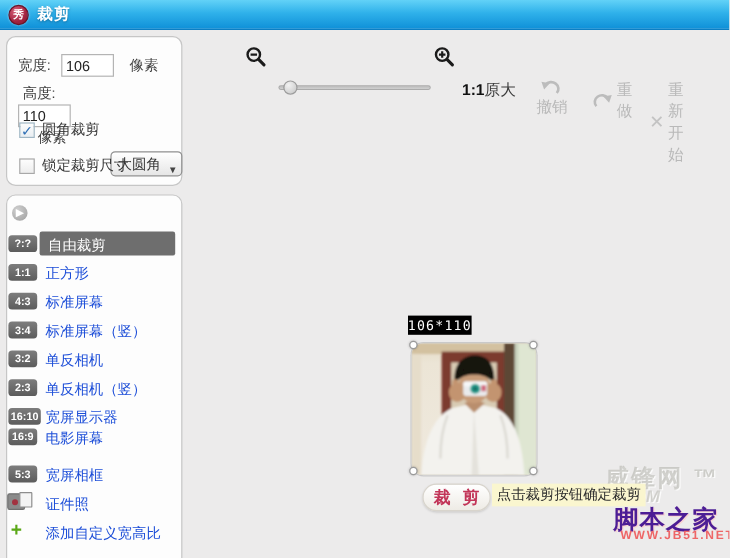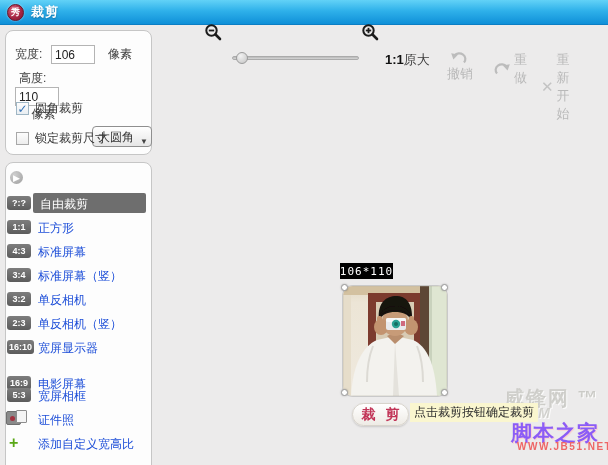--- a/index.html
+++ b/index.html
@@ -49,21 +49,21 @@
   .rlabel { position:absolute; left:38px; top:3px; font-size:12px; color:#1d4ed8; white-space:nowrap; }
   .ritem.sel .rlabel { left:40px; color:#fff; }
   .selbg { position:absolute; left:33px; top:0px; width:113px; height:20px; background:#6e6e6e; border-radius:2px; }
   .plus { position:absolute; left:9px; top:1px; color:#5aa817; font-size:16px; font-weight:bold; }
   .idicon { position:absolute; left:6px; top:1px; width:22px; height:17px; }
   .idicon .back { position:absolute; left:0; top:1px; width:15px; height:14px; background:#8a8a8a; border-radius:2px; border:1px solid #6f6f6f; }
   .idicon .head { position:absolute; left:4px; top:6px; width:5px; height:5px; border-radius:50%; background:#a23240; }
   .idicon .front { position:absolute; left:10px; top:0px; width:11px; height:13px; background:#f4f4f4; border:1px solid #8d8d8d; border-radius:1px; }
 
   
-  .toolbar { position:absolute; left:0; top:12px; width:516px; height:34px; }
+  .toolbar { position:absolute; left:0; top:27px; width:516px; height:34px; }
   .zoomicon { position:absolute; top:11px; width:18px; height:18px; cursor:pointer; }
   .slider { position:absolute; left:232px; top:44px; width:127px; height:4px;
      background:linear-gradient(#b9b9b9,#d6d6d6); border-radius:2px; border:1px solid #ababab; }
   .slider .shandle { position:absolute; left:3px; top:-5px; width:12px; height:12px; border-radius:50%;
      background:radial-gradient(circle at 35% 30%, #f2f2f2, #c4c4c4); border:1px solid #9c9c9c; cursor:pointer; }
   .zoom11 { position:absolute; left:385px; top:39px; font-size:13px; color:#3c3c3c; cursor:pointer; }
   .zoom11 b { color:#111; font-weight:bold; }
   .tbtn { position:absolute; top:39px; display:flex; align-items:center; color:#b9b9b9; font-size:13px; cursor:default; }
   .tbtn .ic { margin-right:3px; display:flex; }
   .tbtn .x { font-size:15px; font-weight:bold; margin-right:3px; color:#c3c3c3; }
@@ -83,21 +83,21 @@
      color:#c23558; font-size:14px; font-weight:bold; display:flex; align-items:center; justify-content:center;
      letter-spacing:3px; cursor:pointer; padding-left:3px; }
   .croptip { position:absolute; left:410px; top:403px; height:19px; background:#faf6cf; color:#2e2e2e;
      font-size:12px; display:flex; align-items:center; padding:0 4px; white-space:nowrap; }
 
   
   .wm-gray1 { position:absolute; left:504px; top:385px; font-size:20px; font-weight:bold;
      color:rgba(175,175,168,.55); text-shadow:1px 1px 0 rgba(255,255,255,.8); letter-spacing:2px; }
   .wm-gray2 { position:absolute; left:428px; top:405px; font-size:14px; font-weight:bold;
      color:rgba(178,178,170,.5); text-shadow:1px 1px 0 rgba(255,255,255,.85); letter-spacing:1px; font-style:italic; }
-  .wm-red1 { position:absolute; left:511px; top:419px; font-size:21px; font-weight:bold; color:#8b5cf6;
+  .wm-red1 { position:absolute; left:511px; top:419px; font-size:21px; font-weight:bold; color:#4c1d95;
      text-shadow:1px 1px 0 rgba(255,200,200,.7); letter-spacing:1px; }
   .wm-red2 { position:absolute; left:517px; top:441px; font-size:10px; font-weight:bold; color:#e66; letter-spacing:1.5px; }
 </style>
 </head>
 <body>
 
 <div class="window">
 
   <div class="titlebar">
     <div class="logo">秀</div>
@@ -156,21 +156,21 @@
         <span class="rlabel">单反相机</span>
       </div>
       <div class="ritem" style="top: 120px;">
         <span class="rbadge">2:3</span>
         <span class="rlabel">单反相机（竖）</span>
       </div>
       <div class="ritem" style="top: 144px;">
         <span class="rbadge">16:10</span>
         <span class="rlabel">宽屏显示器</span>
       </div>
-      <div class="ritem" style="top: 180px;">
+      <div class="ritem" style="top: 161px;">
         <span class="rbadge">16:9</span>
         <span class="rlabel">电影屏幕</span>
       </div>
       <div class="ritem" style="top: 192px;">
         <span class="rbadge">5:3</span>
         <span class="rlabel">宽屏相框</span>
       </div>
       <div class="ritem" style="top: 216px;">
         <span class="idicon">
           <span class="back"></span>

